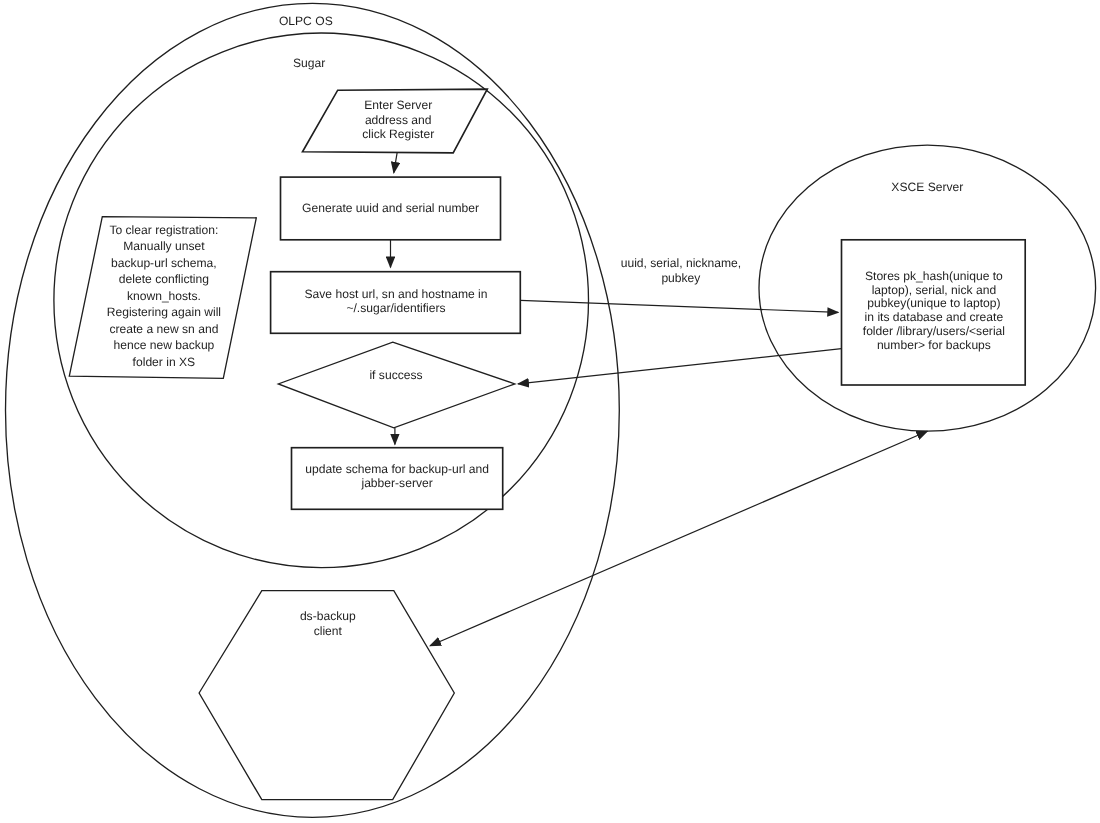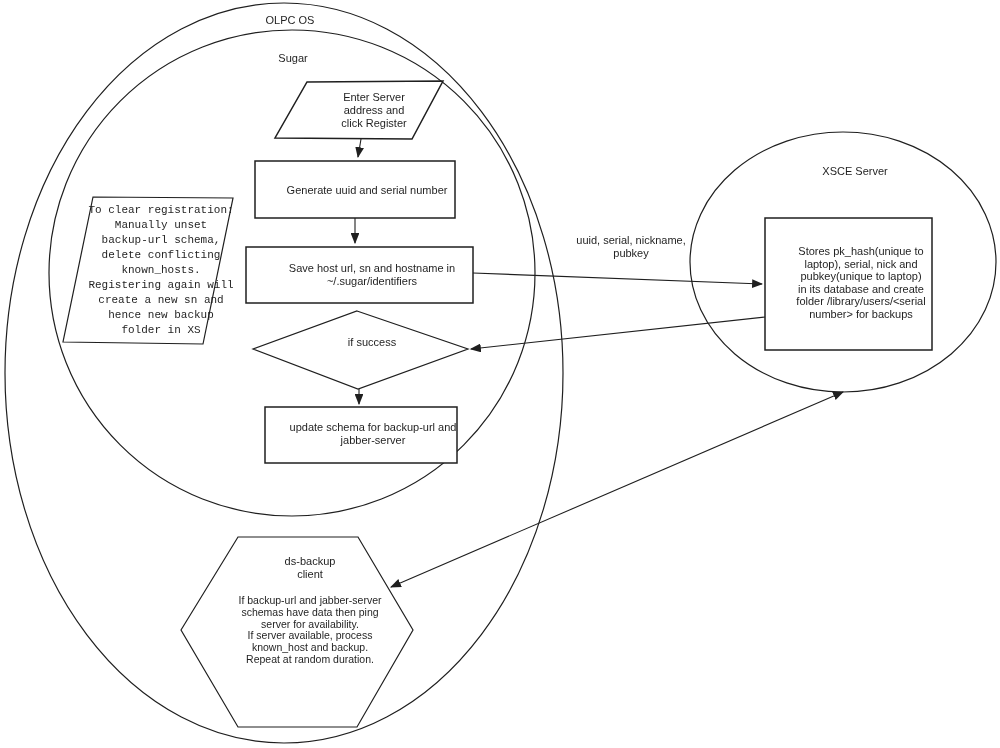--- a/index.html
+++ b/index.html
@@ -17,23 +17,22 @@
   .conn  { fill: none; stroke: var(--stroke, #1f1f1f); stroke-width: 1.1; }
   marker path { fill: var(--stroke, #1f1f1f); stroke: none; }
   .lbl {
     position: absolute;
     transform: translate(-50%, -50%);
     white-space: pre-line;
     text-align: center;
     font-size: 11px;
     line-height: 13px;
     color: var(--ink, #1f1f1f);
-    margin-left: 12px;
   }
-  .lh15  { line-height: 15px; font-family: Liberation Mono, monospace; }
+  .lh15  { line-height: 15px; }
   .lh126 { line-height: 12.6px; }
   .small { font-size: 10.5px; line-height: 11.8px; }
 </style>
 </head>
 <body>
 
 <div id="canvas">
 
   <svg width="1000" height="748" viewBox="0 0 1000 748">
     <defs>
@@ -90,20 +89,14 @@
 pubkey(unique to laptop)
 in its database and create
 folder /library/users/&lt;serial
 number&gt; for backups</div>
 
   <div class="lbl" style="left:619px; top:247px;">uuid, serial, nickname,
 pubkey</div>
 
   <div class="lbl" style="left:298px; top:568px;">ds-backup
 client</div>
-  <div class="lbl small" style="left:298px; top:630px;">If backup-url and jabber-server
-schemas have data then ping
-server for availability.
-If server available, process
-known_host and backup.
-Repeat at random duration.</div>
 
 </div>
 
 </body></html>

